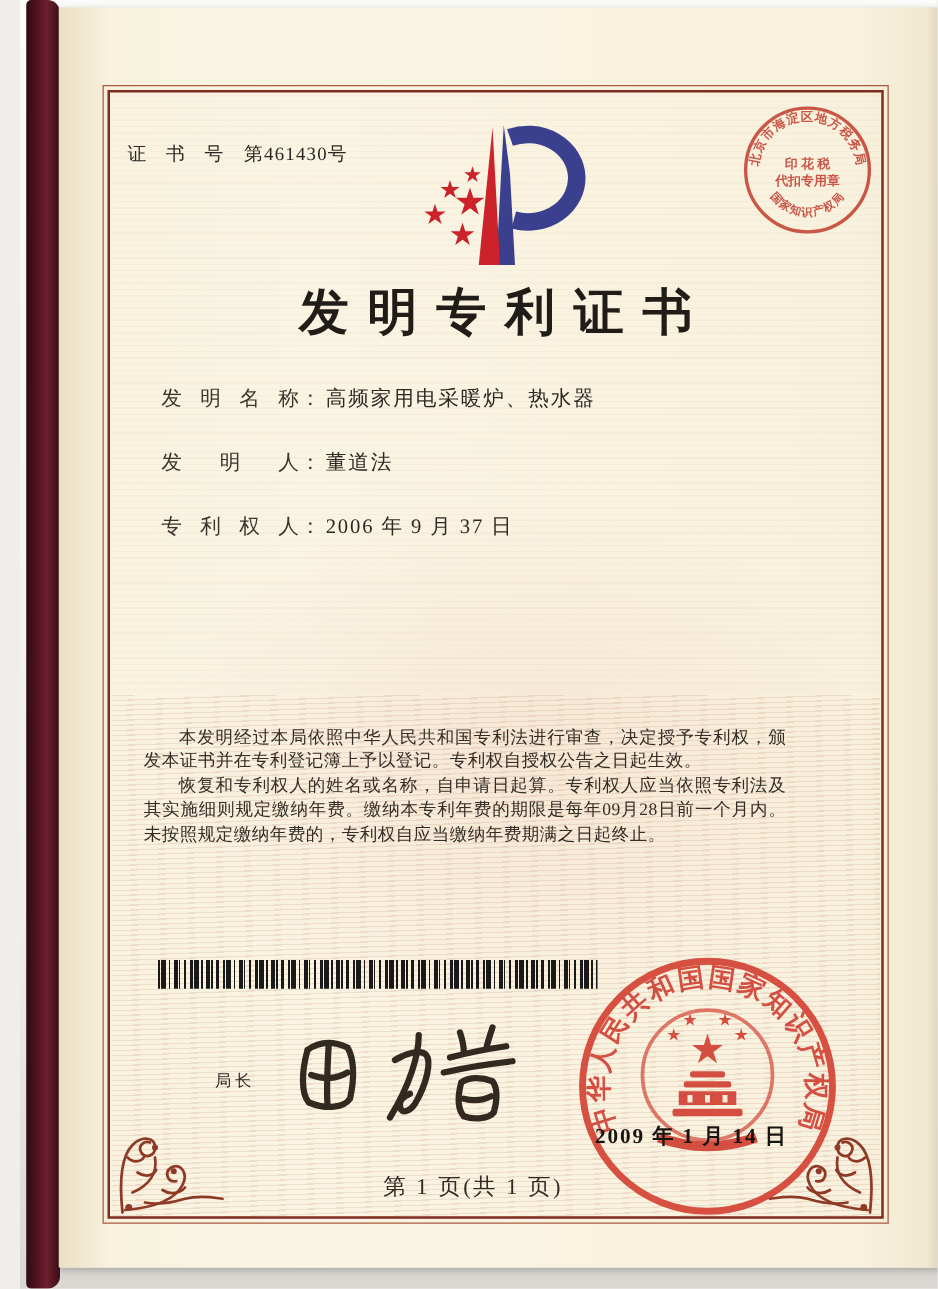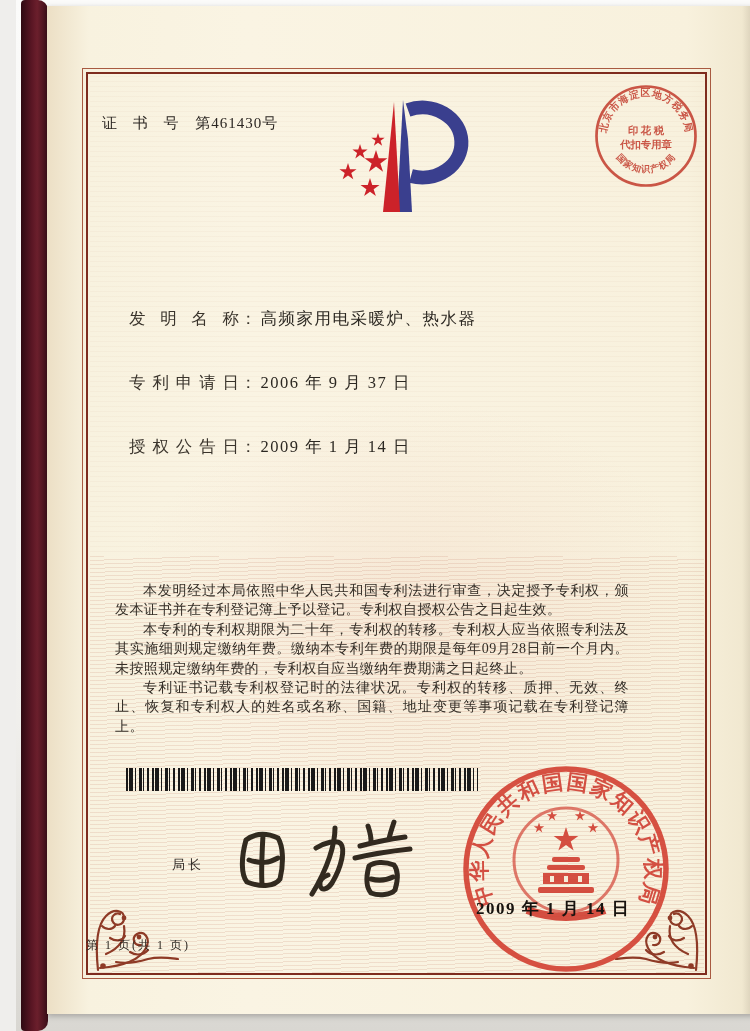--- a/index.html
+++ b/index.html
@@ -54,21 +54,21 @@
   .cert-no .lbl { letter-spacing:6px; margin-right:6px; }
 
   .logo { position:absolute; left:292px; top:94px; width:182px; height:124px; }
   .tax-stamp { position:absolute; left:576px; top:82px; width:108px; height:108px; opacity:.85; }
 
   .title {
     position:absolute; left:70px; top:222px; width:621px; text-align:center;
     font-size:40px; font-weight:bold; color:#201c18; letter-spacing:15px; text-indent:15px;
   }
 
-  .fields { position:absolute; left:113px; top:308px; display:flex; flex-direction:column; gap:42px; }
+  .fields { position:absolute; left:113px; top:308px; display:flex; flex-direction:column; gap:29px; }
   .field { font-size:16.5px; color:#33302a; white-space:nowrap; }
   .f-label { display:inline-block; width:110px; text-align:justify; text-align-last:justify; color:#3a342c; }
   .f-colon { margin:0 4px 0 1px; color:#3a342c; }
   .f-value { letter-spacing:1.5px; color:#2c2822; }
 
   .body-text {
     position:absolute; left:99px; top:581px; width:514px;
     font-size:14px; line-height:19.4px; color:#332d26;
     text-align:justify; letter-spacing:.4px;
   }
@@ -87,22 +87,22 @@
 
   .director { position:absolute; left:156px; top:856px; font-size:13px; letter-spacing:3px; color:#2e2824; }
   .signature { position:absolute; left:208px; top:808px; width:200px; height:112px; }
 
   .seal { position:absolute; left:443px; top:762px; width:214px; height:214px; opacity:.88; }
   .issue-date {
     position:absolute; left:460px; top:897px; font-size:17px; font-weight:600;
     color:#17130f; letter-spacing:1.5px; z-index:3;
   }
   .footer-page {
-    position:absolute; left:70px; top:937px; width:585px; text-align:left;
-    font-size:12px; color:#2f2a24; letter-spacing:2px;
+    position:absolute; left:70px; top:937px; width:585px; text-align:center;
+    font-size:18px; color:#2f2a24; letter-spacing:2px;
   }
 </style>
 </head>
 <body>
 
 <div id="stage">
   <div class="spine"></div>
   <div class="paper">
     <div class="paper-edge-right"></div>
   </div>
@@ -170,37 +170,37 @@
     <text font-size="11" font-weight="bold" fill="#c23b2c" letter-spacing="1">
       <textPath href="#taxTop" startOffset="50%" text-anchor="middle">北京市海淀区地方税务局</textPath>
     </text>
     <text font-size="10" font-weight="bold" fill="#c23b2c" letter-spacing="1">
       <textPath href="#taxBot" startOffset="50%" text-anchor="middle">国家知识产权局</textPath>
     </text>
     <text x="60" y="58" font-size="11.5" font-weight="bold" fill="#c23b2c" text-anchor="middle">印 花 税</text>
     <text x="60" y="73" font-size="11.5" font-weight="bold" fill="#c23b2c" text-anchor="middle">代扣专用章</text>
   </svg>
 
+  <div class="title">发明专利证书</div>
 
   <div class="fields">
     <div class="field">
       <span class="f-label">发明名称</span><span class="f-colon">：</span><span class="f-value">高频家用电采暖炉、热水器</span>
     </div>
     <div class="field">
-      <span class="f-label">专利申请日</span><span class="f-colon">：</span><span class="f-value">2006 年 9 月 37 日</span>
+      <span class="f-label">发明人</span><span class="f-colon">：</span><span class="f-value">董道法</span>
     </div>
     <div class="field">
-      <span class="f-label">授权公告日</span><span class="f-colon">：</span><span class="f-value">2009 年 1 月 14 日</span>
+      <span class="f-label">专利权人</span><span class="f-colon">：</span><span class="f-value">2006 年 9 月 37 日</span>
     </div>
   </div>
 
   <div class="body-text">
     <p>本发明经过本局依照中华人民共和国专利法进行审查，决定授予专利权，颁发本证书并在专利登记簿上予以登记。专利权自授权公告之日起生效。</p>
-    <p>本专利的专利权期限为二十年，专利权的转移。专利权人应当依照专利法及其实施细则规定缴纳年费。缴纳本专利年费的期限是每年09月28日前一个月内。未按照规定缴纳年费的，专利权自应当缴纳年费期满之日起终止。</p>
-    <p>专利证书记载专利权登记时的法律状况。专利权的转移、质押、无效、终止、恢复和专利权人的姓名或名称、国籍、地址变更等事项记载在专利登记簿上。</p>
+    <p>恢复和专利权人的姓名或名称，自申请日起算。专利权人应当依照专利法及其实施细则规定缴纳年费。缴纳本专利年费的期限是每年09月28日前一个月内。未按照规定缴纳年费的，专利权自应当缴纳年费期满之日起终止。</p>
   </div>
 
   <div class="barcode"></div>
 
   <div class="director">局长</div>
   <svg class="signature" viewBox="0 0 200 112">
     <g fill="none" stroke="#221a10" stroke-width="5" stroke-linecap="round" opacity=".92">
       <path d="M22,32 C17,50 17,67 23,74 C38,80 51,78 56,71 C60,54 59,38 54,30 C41,24 30,26 22,32"></path>
       <path d="M25,52 C37,56 45,55 54,50"></path>
       <path d="M39,27 C38,45 37,62 38,76"></path>

